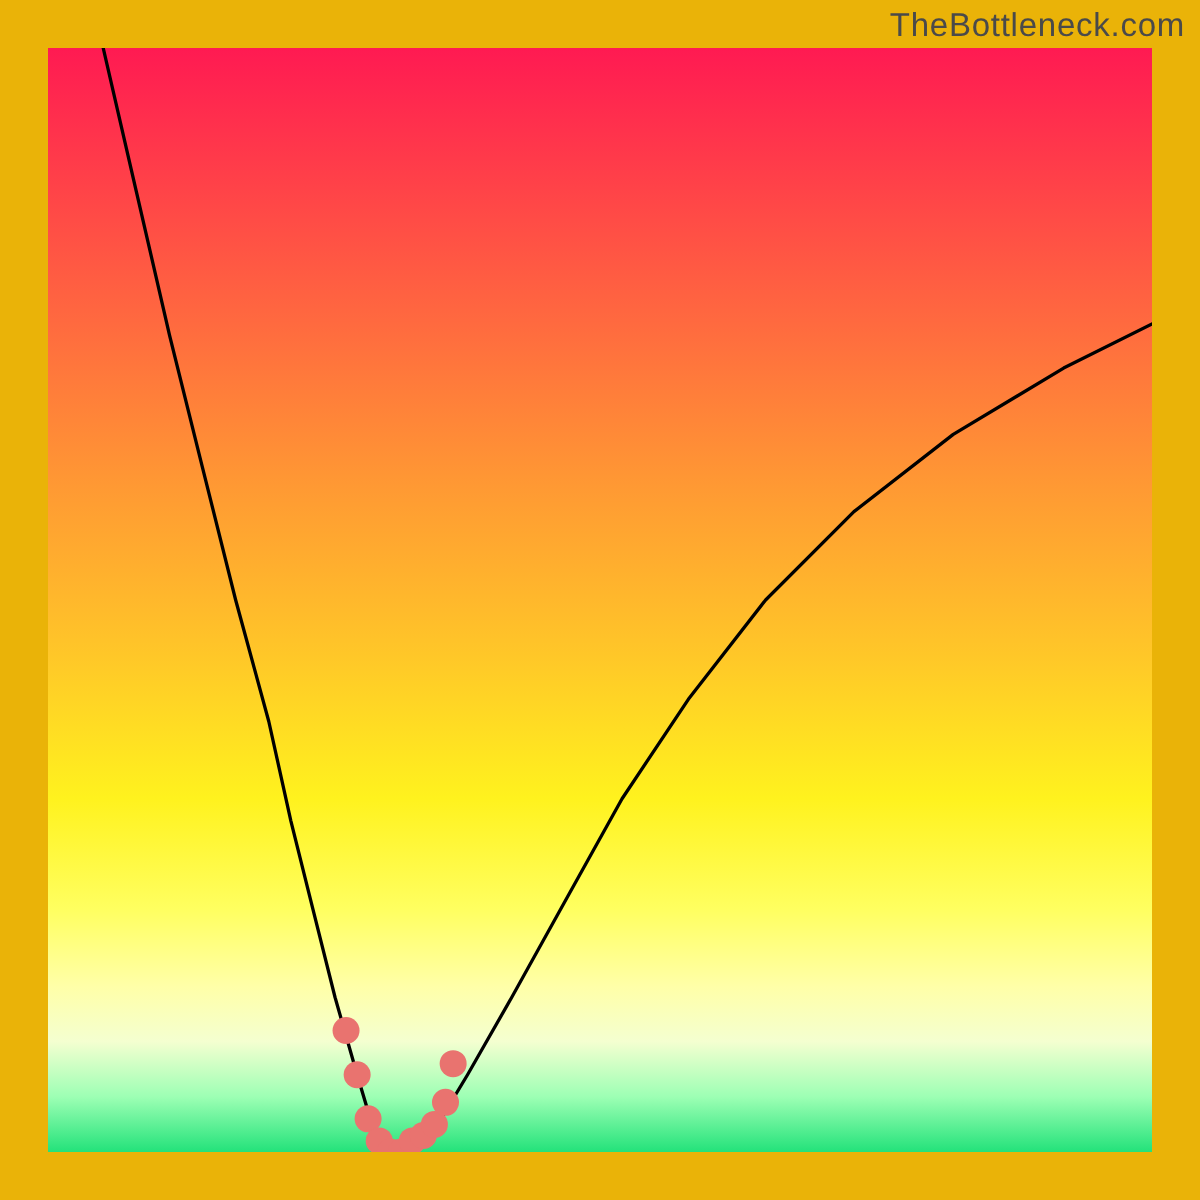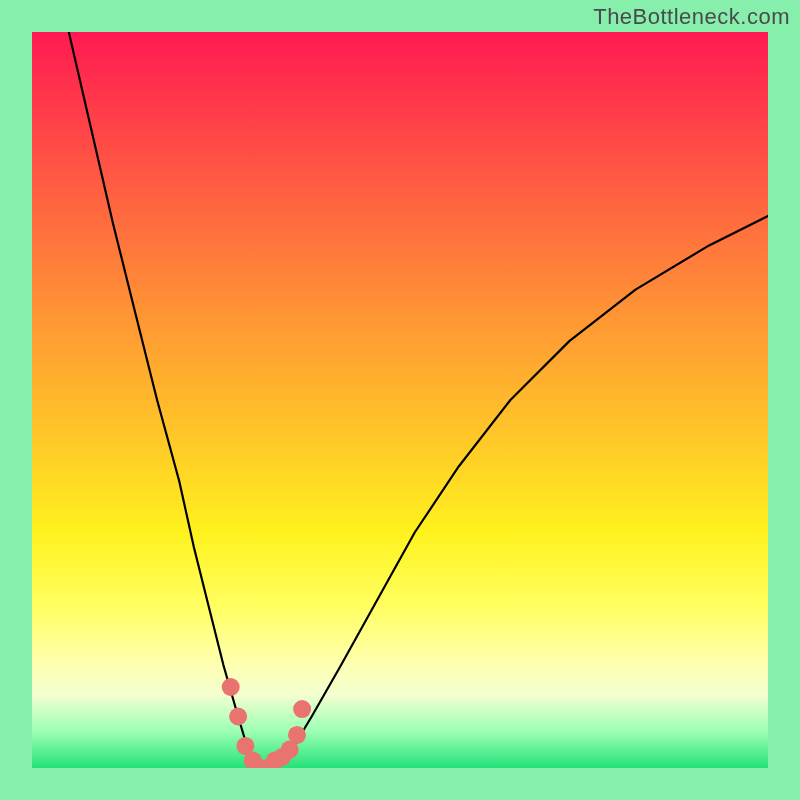--- a/index.html
+++ b/index.html
@@ -7,21 +7,21 @@
     padding: 0;
     width: 800px;
     height: 800px;
     overflow: hidden;
     background: #000;
     font-family: Arial, Helvetica, sans-serif;
   }
   .frame {
     position: absolute;
     inset: 0;
-    background: #86efac;
+    background: #eab308;
   }
   .plot-area {
     position: absolute;
     left: 32px;
     top: 32px;
     width: 736px;
     height: 736px;
   }
   .gradient-bg {
     position: absolute;

